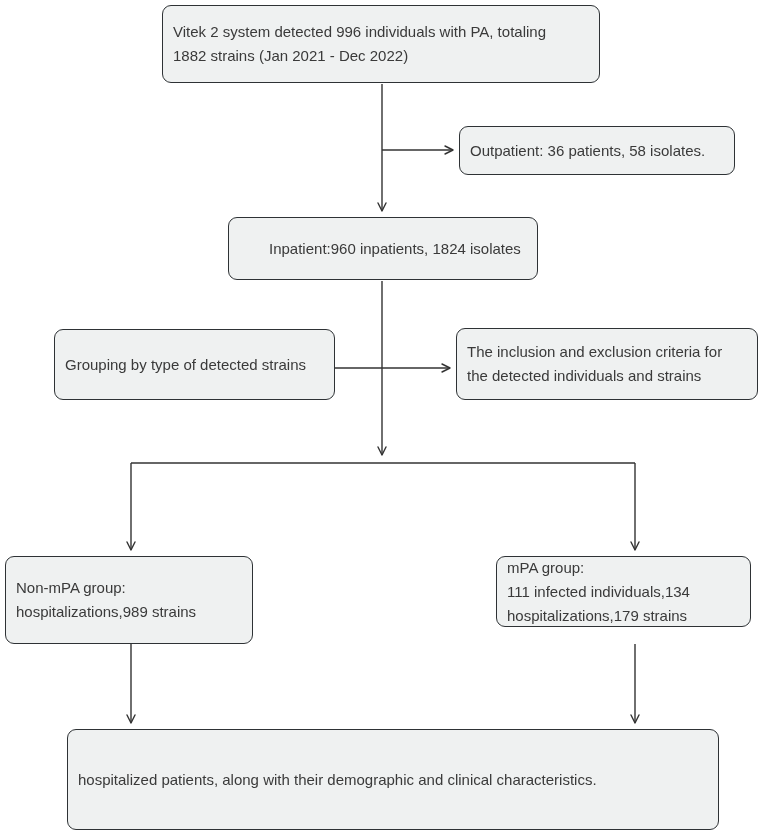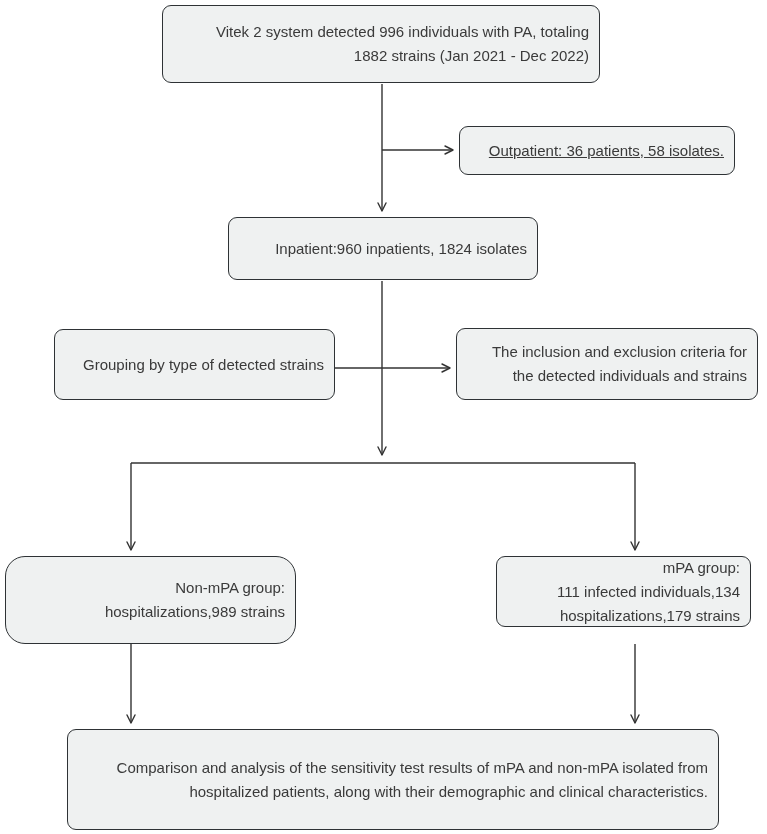--- a/index.html
+++ b/index.html
@@ -20,34 +20,34 @@
   .node {
     position: absolute;
     box-sizing: border-box;
     background: #eff1f1;
     border: 1.5px solid #2e3235;
     border-radius: 9px;
     display: flex;
     flex-direction: column;
     align-items: center;
     justify-content: center;
-    text-align: right;
+    text-align: left;
     color: #3a3a3a;
     font-size: 15px;
     line-height: 24px;
     padding: 4px 10px;
   }
   .node .line { width: 100%; }
   
   #node-top         { left: 162px; top: 5px;   width: 438px; height: 78px;  }
-  #node-outpatient  { left: 459px; top: 126px; width: 276px; height: 49px; text-decoration: underline;  }
+  #node-outpatient  { left: 459px; top: 126px; width: 276px; height: 49px;  }
   #node-inpatient   { left: 228px; top: 217px; width: 310px; height: 63px; padding-left: 40px;  }
   #node-grouping    { left: 30px;  top: 329px; width: 281px; height: 71px; margin-left: 24px;  }
   #node-criteria    { left: 456px; top: 328px; width: 302px; height: 72px;  }
-  #node-non-mpa     { left: 5px;   top: 556px; width: 291px; height: 88px; border-radius: 20px;  }
+  #node-non-mpa     { left: 5px;   top: 556px; width: 248px; height: 88px;  }
   #node-mpa         { left: 496px; top: 556px; width: 255px; height: 71px;  }
   #node-comparison  { left: 67px;  top: 729px; width: 652px; height: 101px; }
 </style>
 </head>
 <body>
 
 <div class="stage">
 
   <svg class="connector-layer" width="767" height="834" viewBox="0 0 767 834">
     <defs>
@@ -95,17 +95,16 @@
     <div class="line">hospitalizations,989 strains</div>
   </div>
 
   <div class="node" id="node-mpa">
     <div class="line">mPA group:</div>
     <div class="line">111 infected individuals,134</div>
     <div class="line">hospitalizations,179 strains</div>
   </div>
 
   <div class="node" id="node-comparison">
-    <div class="line">Comparison and analysis of the sensitivity test results of mPA and non-mPA isolated from</div>
     <div class="line">hospitalized patients, along with their demographic and clinical characteristics.</div>
   </div>
 
 </div>
 
 </body></html>

